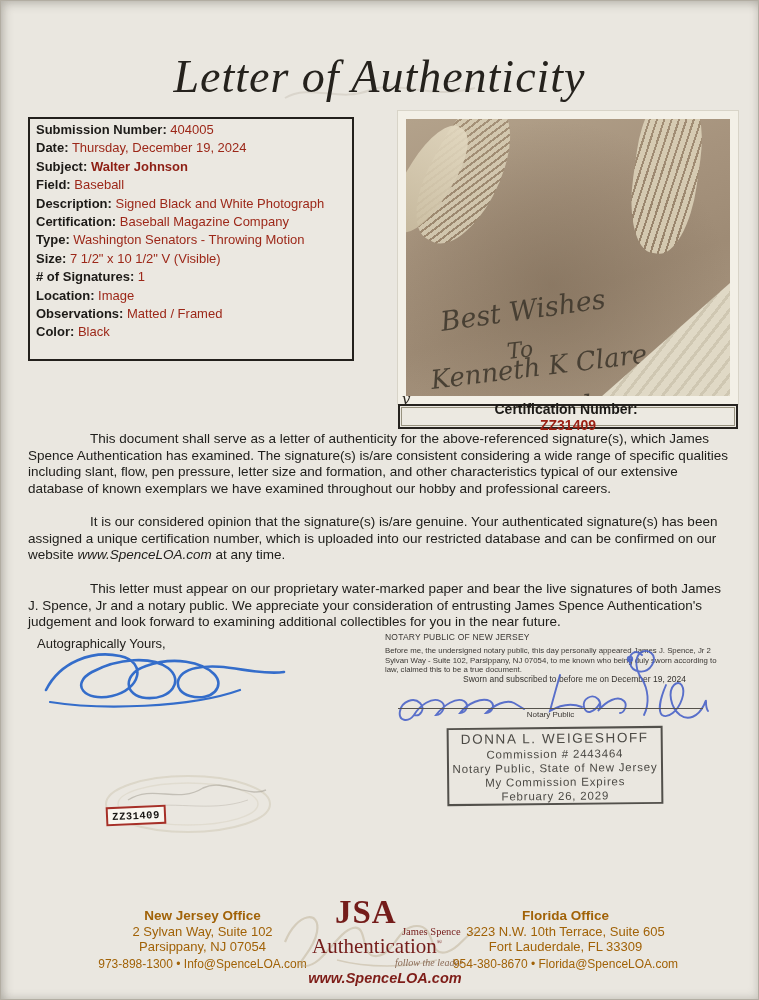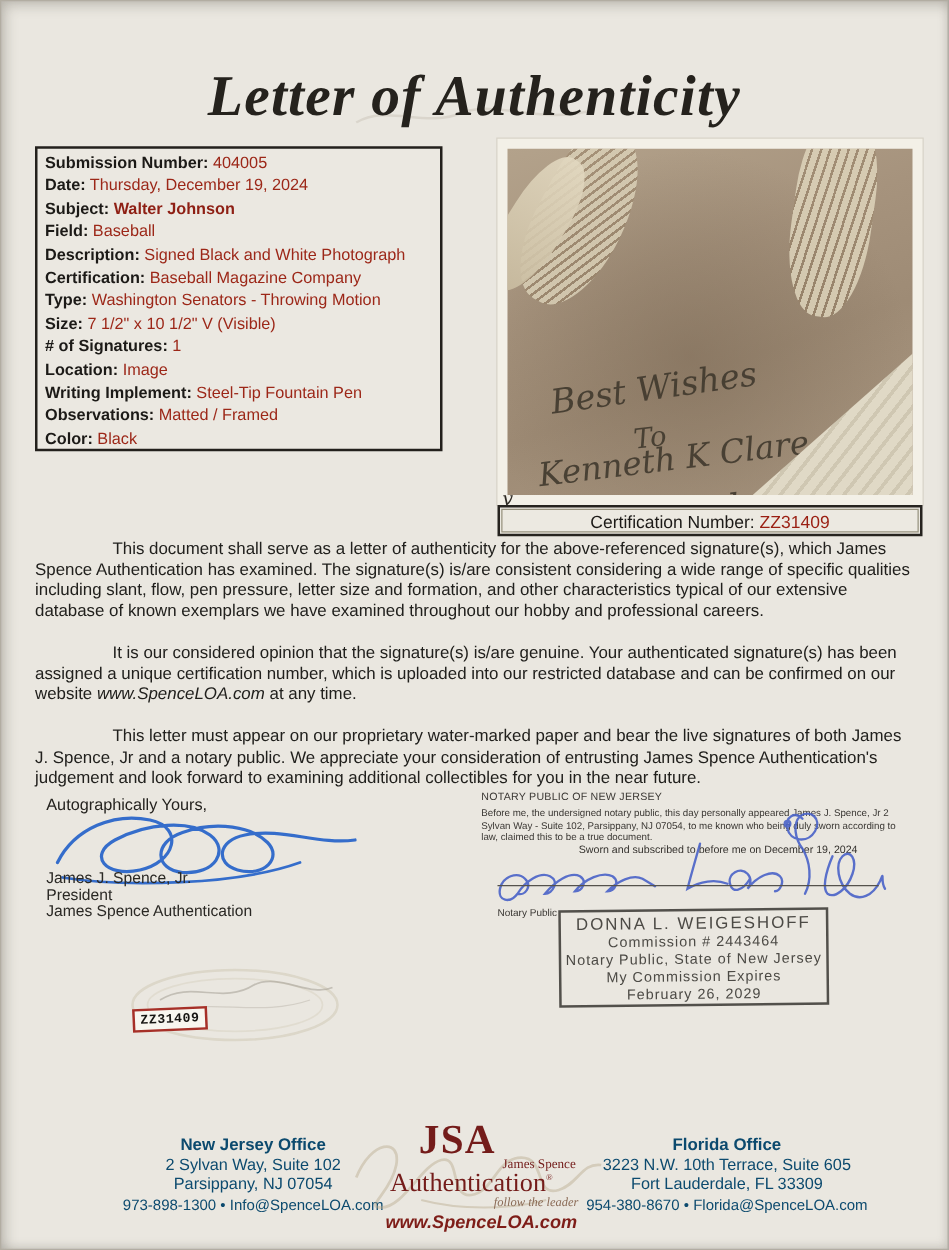--- a/index.html
+++ b/index.html
@@ -6,21 +6,21 @@
   .page{
     position:relative; width:759px; height:1000px; margin:0 auto;
     background:#eae7e0;
     box-shadow: inset 0 0 0 1px #b2ada2, inset 4px 4px 10px rgba(70,65,55,.28), inset -2px -3px 8px rgba(70,65,55,.15);
     font-family:"Liberation Sans", sans-serif;
     overflow:hidden;
   }
   
   .title{
     position:absolute; left:0; top:50px; width:100%; text-align:center;
-    font-family:"Liberation Serif", serif; font-weight:bold; font-style:italic;
+    font-family:"Liberation Serif", serif; font-weight:normal; font-style:italic;
     font-size:46px; color:#25221d; letter-spacing:1px;
   }
   .title-watermark{position:absolute; left:280px; top:78px; opacity:.16;}
 
   
   .details{
     position:absolute; left:28px; top:117px; width:326px; height:244px;
     border:2px solid #23201c; background:#ebe8e1; padding:2px 0 0 6px; box-sizing:border-box;
   }
   .drow{font-size:13px; line-height:18.4px; white-space:nowrap;}
@@ -57,42 +57,42 @@
   }
   .ink{font-family:"DejaVu Serif", serif; font-style:italic; fill:#3e372c;}
   .pencil-v{position:absolute; left:4px; bottom:-4px; font-family:"DejaVu Serif",serif; font-style:italic; font-size:15px; color:#2e2a24;}
 
   
   .certbox{
     position:absolute; left:398px; top:404px; width:340px; height:25px;
     border:2px solid #26231f; background:#ece9e1; box-sizing:border-box;
   }
   .certbox .inner{position:absolute; inset:1px; border:1px solid #97927f; display:flex; align-items:center; justify-content:center;
-    font-size:14px; font-weight:normal; color:#1c1a17; white-space:pre;}
+    font-size:14px; font-weight:bold; color:#1c1a17; white-space:pre;flex-direction:column;}
   .certbox .num{color:#9a1f12;}
 
   
   .para{
     position:absolute; left:28px; width:705px; font-size:13.5px; line-height:16.6px;
     color:#21201d; text-indent:62px; text-align:left;
   }
   .p1{top:431px;} .p2{top:514px;} .p3{top:581px;}
   .para i{font-style:italic;}
 
   
   .salutation{position:absolute; left:37px; top:636px; font-size:13px; color:#24221e;}
   .jsa-sig{position:absolute; left:40px; top:646px;}
   .sig-block{position:absolute; left:37px; top:696px; font-size:12.5px; line-height:13.6px; color:#2a2824;}
 
   
   .notary-head{position:absolute; left:385px; top:632px; font-size:8.5px; color:#3a3733; letter-spacing:.2px;text-align:center;}
   .notary-text{position:absolute; left:385px; top:646px; width:336px; font-size:7.8px; line-height:9.6px; color:#3a3733;}
   .sworn{position:absolute; left:463px; top:674px; font-size:8.5px; color:#35322e;}
   .notary-line{position:absolute; left:398px; top:708px; width:305px; border-top:1px solid #55524c;}
-  .notary-line-label{position:absolute; left:398px; top:710px; width:305px; text-align:left; font-size:8px; color:#3a3733;margin-top:16px;}
+  .notary-line-label{position:absolute; left:398px; top:710px; width:305px; text-align:center; font-size:8px; color:#3a3733;}
   .notary-sig{position:absolute; left:390px; top:645px; pointer-events:none;}
   .stamp{
     position:absolute; left:447px; top:727px; width:216px; height:78px;
     border:2px solid rgba(55,53,48,.85); box-sizing:border-box;
     display:flex; flex-direction:column; justify-content:center; text-align:center;
     color:#4c4a45; transform:rotate(-.6deg); letter-spacing:.8px;
   }
   .stamp .s1{font-size:13.5px; letter-spacing:1.6px;}
   .stamp .s2{font-size:11.5px; margin-top:2px;}
 
@@ -100,26 +100,26 @@
   .seal{position:absolute; left:98px; top:770px; opacity:.75;}
   .sticker{
     position:absolute; left:106px; top:806px; width:60px; height:19px;
     background:#f8f6ef; border:2px solid #a63028; box-sizing:border-box;
     display:flex; align-items:center; justify-content:center;
     font-family:"Liberation Mono", monospace; font-weight:bold; font-size:10.5px; color:#181613;
     transform:rotate(-2.5deg); letter-spacing:.5px;
   }
 
   
-  .office{position:absolute; text-align:center; color:#0c4a6e;}
+  .office{position:absolute; text-align:center; color:#a16207;}
   .office .o-title{font-weight:bold; font-size:13.5px; line-height:15.5px;}
   .office .o-line{font-size:13px; line-height:15.5px;}
   .office .o-contact{font-size:12px; margin-top:2px;}
   .nj-office{left:35px; top:908px; width:335px;}
-  .fl-office{left:424px; top:908px; width:315px;}
+  .fl-office{left:408px; top:908px; width:315px;}
   .logo{position:absolute; left:295px; top:896px; width:180px; height:95px; font-family:"Liberation Serif",serif; color:#741c1a;}
   .logo .wm{position:absolute; left:-18px; top:6px; opacity:.55;}
   .logo .jsa{position:absolute; left:40px; top:-2px; font-size:33px; font-weight:bold; letter-spacing:1px;text-align:center;}
   .logo .jspence{position:absolute; left:63px; top:30px; font-size:10.5px;margin-left:44px;}
   .logo .auth{position:absolute; left:17px; top:38px; font-size:21px;}
   .logo .reg{font-size:7px; vertical-align:9px;}
   .logo .tagline{position:absolute; left:100px; top:61px; font-size:10px; font-style:italic; color:#8a6a55;}
   .logo .site{position:absolute; left:0; top:74px; width:180px; text-align:center; font-family:"Liberation Sans",sans-serif;
     font-weight:bold; font-style:italic; font-size:14.5px; color:#7e1d18;}
 </style>
@@ -148,21 +148,20 @@
     <div class="drow"><span class="dl">Certification:</span><span class="dv"> Baseball Magazine Company</span></div>
 
     <div class="drow"><span class="dl">Type:</span><span class="dv"> Washington Senators - Throwing Motion</span></div>
 
     <div class="drow"><span class="dl">Size:</span><span class="dv"> 7 1/2" x 10 1/2" V (Visible)</span></div>
 
     <div class="drow"><span class="dl"># of Signatures:</span><span class="dv"> 1</span></div>
 
     <div class="drow"><span class="dl">Location:</span><span class="dv"> Image</span></div>
 
-    <div class="drow"><span class="dl">Writing Implement:</span><span class="dv"> Steel-Tip Fountain Pen</span></div>
 
     <div class="drow"><span class="dl">Observations:</span><span class="dv"> Matted / Framed</span></div>
 
     <div class="drow"><span class="dl">Color:</span><span class="dv"> Black</span></div>
   </div>
 
   <div class="photo-mat">
     <div class="photo">
       <div class="stripe-blob blob-glove"></div>
       <div class="blob-streak"></div>
@@ -188,25 +187,20 @@
   <div class="para p2"><span>It is our considered opinion that the signature(s) is/are genuine. Your authenticated signature(s) has been assigned a unique certification number, which is uploaded into our restricted database and can be confirmed on our website </span><i>www.SpenceLOA.com</i><span> at any time.</span></div>
   <div class="para p3">This letter must appear on our proprietary water-marked paper and bear the live signatures of both James J. Spence, Jr and a notary public. We appreciate your consideration of entrusting James Spence Authentication's judgement and look forward to examining additional collectibles for you in the near future.</div>
 
   <div class="salutation">Autographically Yours,</div>
   <svg class="jsa-sig" width="250" height="62" viewBox="0 0 250 62">
     <g stroke="#2563c9" stroke-width="2.6" fill="none" stroke-linecap="round" opacity=".92">      
         <path d="M6,44 C20,16 52,4 80,10 C108,16 100,44 72,50 C44,56 30,38 52,26 C78,12 112,10 128,22 C144,34 132,54 106,52 C84,50 82,28 106,20 C134,10 162,16 174,28 C186,40 172,56 150,50 C132,45 134,26 156,22 C186,16 214,30 244,26"></path>
       <path d="M10,56 C60,64 150,62 200,44" stroke-width="2.2"></path>
     </g>
   </svg>
-  <div class="sig-block">
-    <div>James J. Spence, Jr.</div>
-    <div>President</div>
-    <div>James Spence Authentication</div>
-  </div>
 
   <div class="notary-head">NOTARY PUBLIC OF NEW JERSEY</div>
   <div class="notary-text">Before me, the undersigned notary public, this day personally appeared James J. Spence, Jr 2 Sylvan Way - Suite 102, Parsippany, NJ 07054, to me known who being duly sworn according to law, claimed this to be a true document.</div>
   <div class="sworn">Sworn and subscribed to before me on December 19, 2024</div>
   <svg class="notary-sig" width="330" height="85" viewBox="0 0 330 85">
     <g stroke="#4a63c8" stroke-width="1.9" fill="none" stroke-linecap="round" opacity=".9">
       <path d="M24,70 C18,78 8,76 10,66 C12,56 24,52 30,58 C36,64 30,72 24,70 C30,60 42,52 50,56 C58,60 52,70 46,70 C54,60 66,52 74,56 C80,60 76,68 70,68 C78,58 92,52 100,56 C106,60 102,68 96,68 C104,60 116,54 124,58 L134,64"></path>
       <path d="M170,30 C166,44 162,58 160,66 C170,60 182,58 192,62"></path>
       <path d="M210,58 C204,68 196,70 194,62 C192,54 202,48 208,54 C212,58 210,64 208,66 C216,56 228,50 234,56 C238,60 234,68 230,68"></path>
       <path d="M252,10 C246,4 238,8 240,18 C242,28 256,30 262,20 C268,10 258,2 250,8 C244,14 246,26 252,34 C258,44 260,58 254,70"></path>

